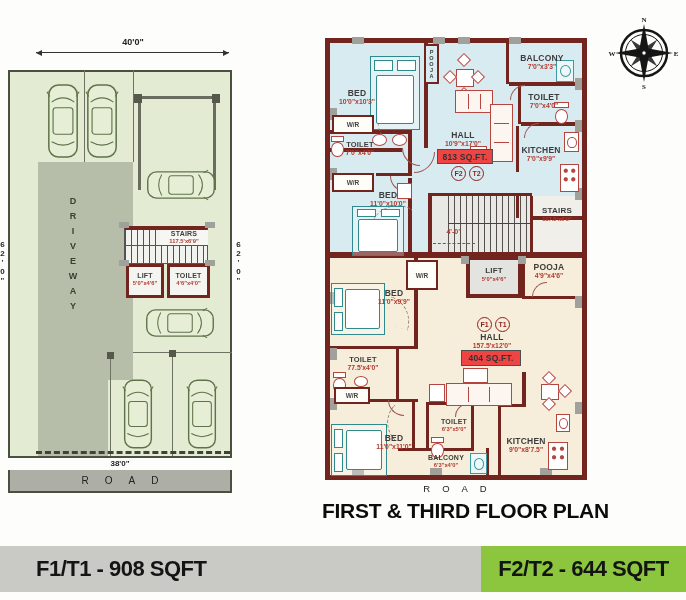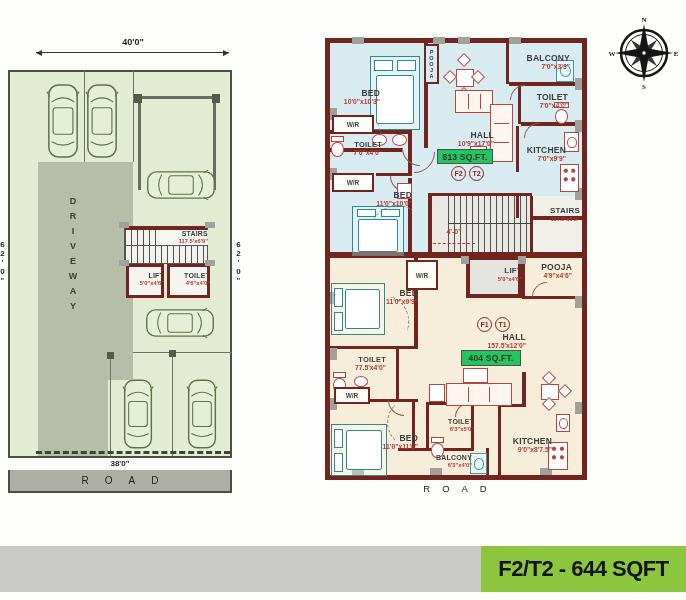--- a/index.html
+++ b/index.html
@@ -3,31 +3,31 @@
 <meta charset="utf-8">
 <style>
   html,body{margin:0;padding:0;background:#ffffff;}
   .canvas{position:relative;width:686px;height:600px;background:#fdfdfc;overflow:hidden;
           font-family:"Liberation Sans",sans-serif;}
   .abs{position:absolute;}
   
   .w{position:absolute;background:#72251f;z-index:3;}
   .blk{position:absolute;background:#a1a19c;z-index:4;}
   .dblk{position:absolute;background:#55594c;z-index:4;}
-  .lbl{position:absolute;text-align:right;line-height:1.2;z-index:6;}
+  .lbl{position:absolute;text-align:center;line-height:1.2;z-index:6;}
   .lbl .nm{font-size:8.5px;font-weight:bold;color:#3d3d3d;letter-spacing:.2px;}
   .lbl .dm{font-size:6.8px;color:#b23a30;font-weight:600;}
   .lbl.sm .nm{font-size:7px;}
   .lbl.sm .dm{font-size:5.8px;}
   .wr{position:absolute;background:#fffdf8;border:2px solid #72251f;display:flex;align-items:center;
       justify-content:center;font-size:6.5px;font-weight:bold;color:#444;z-index:5;}
   .bdg{position:absolute;width:13px;height:13px;border:1.6px solid #8e211c;border-radius:50%;
        display:flex;align-items:center;justify-content:center;font-size:7px;font-weight:bold;
        color:#8e211c;z-index:6;background:transparent;}
-  .area{position:absolute;border:1px solid #4f4f4f;background:#22c55e;display:flex;align-items:center;
+  .area{position:absolute;border:1px solid #4f4f4f;background:#ef4444;display:flex;align-items:center;
         justify-content:center;font-size:8.5px;font-weight:bold;color:#333;z-index:6;letter-spacing:.2px;}
   .arc{position:absolute;border-left:1.2px solid #9c564e;border-bottom:1.2px solid #9c564e;
        border-bottom-left-radius:100% 100%;z-index:4;}
   .arcd{position:absolute;border-left:1px dashed #8a7f6d;border-bottom:1px dashed #8a7f6d;
         border-bottom-left-radius:100% 100%;z-index:4;}
   .steps{background:repeating-linear-gradient(90deg,#55504b 0,#55504b 1px,transparent 1px,transparent 6px);}
   
   .bed{position:absolute;border:1.5px solid #2f8a8e;background:rgba(255,255,255,.3);z-index:4;}
   .bed i{position:absolute;border:1px solid #2f8a8e;background:#fff;}
   .bed-v .p{width:34%;height:13%;top:4%;}
@@ -419,22 +419,24 @@
   <div class="lbl sm" style="left:420px;top:454px;width:52px;">
     <div class="nm">BALCONY</div>
     <div class="dm">6'3"x4'0"</div>
   </div>
   <div class="lbl" style="left:500px;top:436px;width:52px;">
     <div class="nm">KITCHEN</div>
     <div class="dm">9'0"x8'7.5"</div>
   </div>
 
   <div class="roadtxt" style="left:395px;top:483px;width:120px;font-size:9.5px;letter-spacing:12px;text-indent:12px;">ROAD</div>
+  <div class="title2">FIRST &amp; THIRD FLOOR PLAN</div>
 
   <div class="footer">
     <div class="graysec">
+      <span class="ftxt f-mid">F1/T1 - 908 SQFT</span>
     </div>
     <div class="greensec">
       <span class="ftxt f-mid">F2/T2 - 644 SQFT</span>
     </div>
   </div>
 
 </div>
 
 </body></html>

